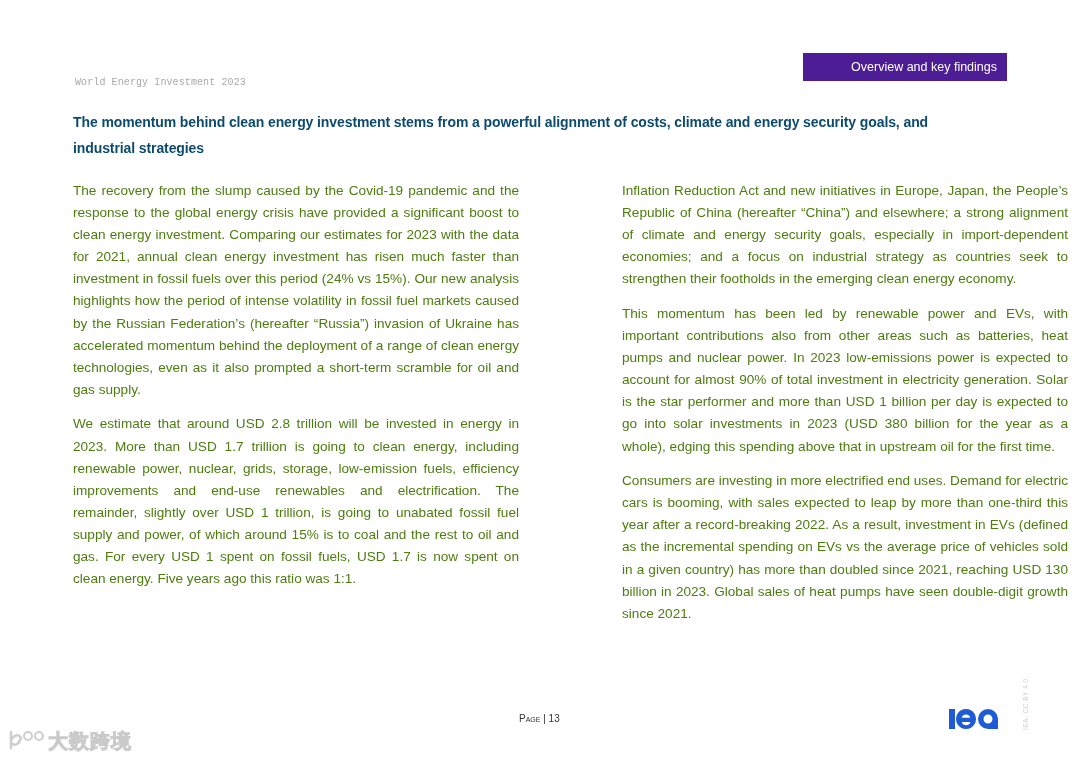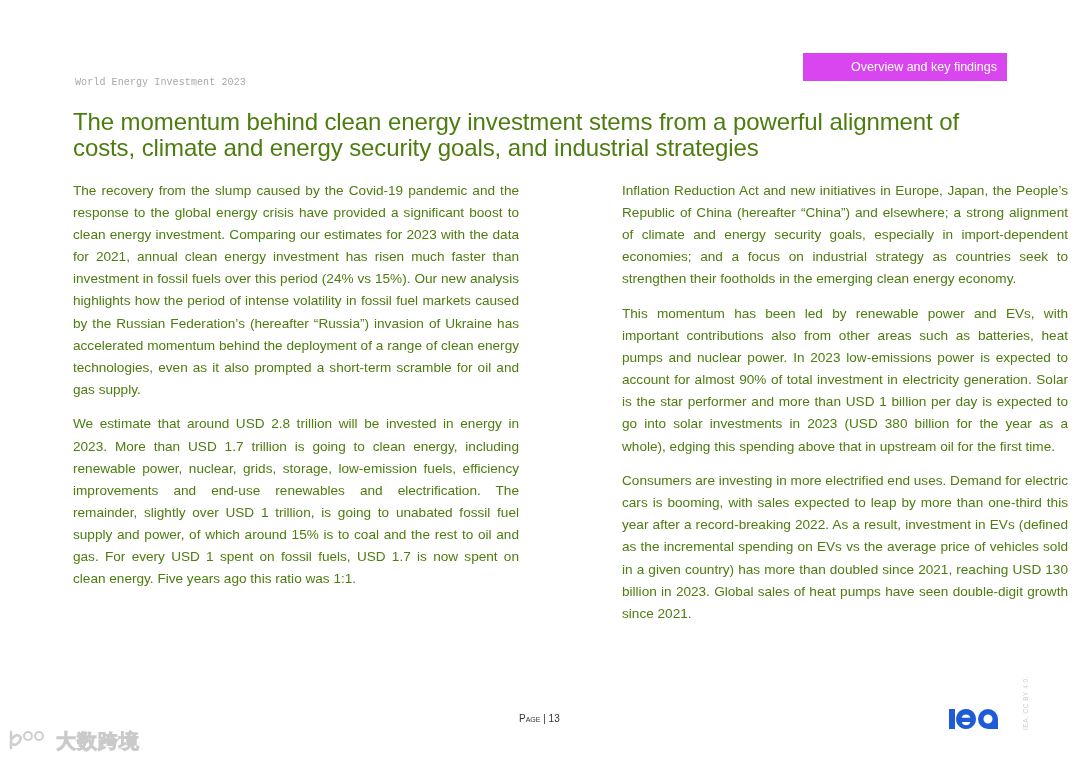--- a/index.html
+++ b/index.html
@@ -23,38 +23,38 @@
       color: #a9a9a9;
       letter-spacing: 0.1px;
       font-family: Liberation Mono, monospace;
     }
     .section-tab {
       position: absolute;
       left: 803px;
       top: 53px;
       width: 204px;
       height: 28px;
-      background: #d946ef;
+      background: #4c1d95;
       color: #ffffff;
       font-size: 12.5px;
       line-height: 28px;
       text-align: right;
       padding-right: 10px;
       box-sizing: border-box;
     }
     .page-title {
       position: absolute;
       left: 73px;
       top: 109px;
       width: 920px;
       margin: 0;
-      font-size: 24px;
+      font-size: 14px;
       line-height: 26px;
-      font-weight: normal;
-      color: #4d7c0f;
+      font-weight: bold;
+      color: #0c4a6e;
       letter-spacing: -0.1px;
     }
     .column {
       position: absolute;
       top: 180px;
       width: 446px;
       font-size: 13.6px;
       line-height: 22.1px;
       text-align: justify;
       color: #4d7c0f;
@@ -90,21 +90,21 @@
       white-space: nowrap;
       letter-spacing: 0.5px;
     }
     .watermark {
       position: absolute;
       left: 8px;
       top: 726px;
       height: 30px;
       display: flex;
       align-items: center;
-      gap: 8px;
+      gap: 0;
       color: #e4e4e4;
       opacity: 0.95;
       text-align: center;
     }
     .watermark .wm-text {
       font-size: 20px;
       font-weight: bold;
       color: #ffffff;
       -webkit-text-stroke: 1px #c8c8c8;
       letter-spacing: 1px;

